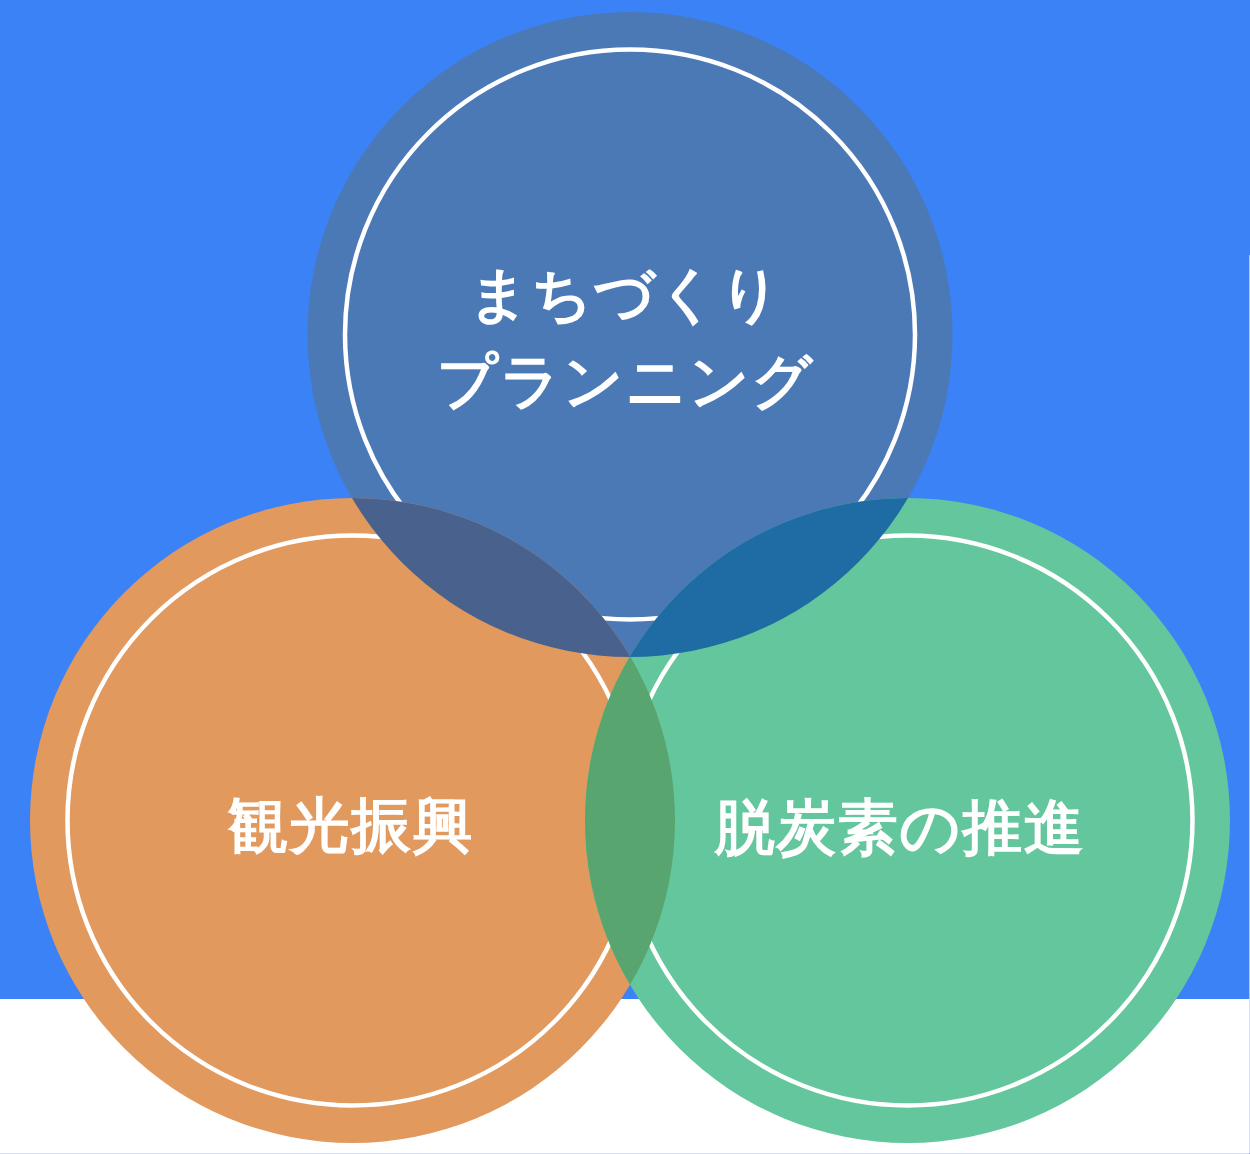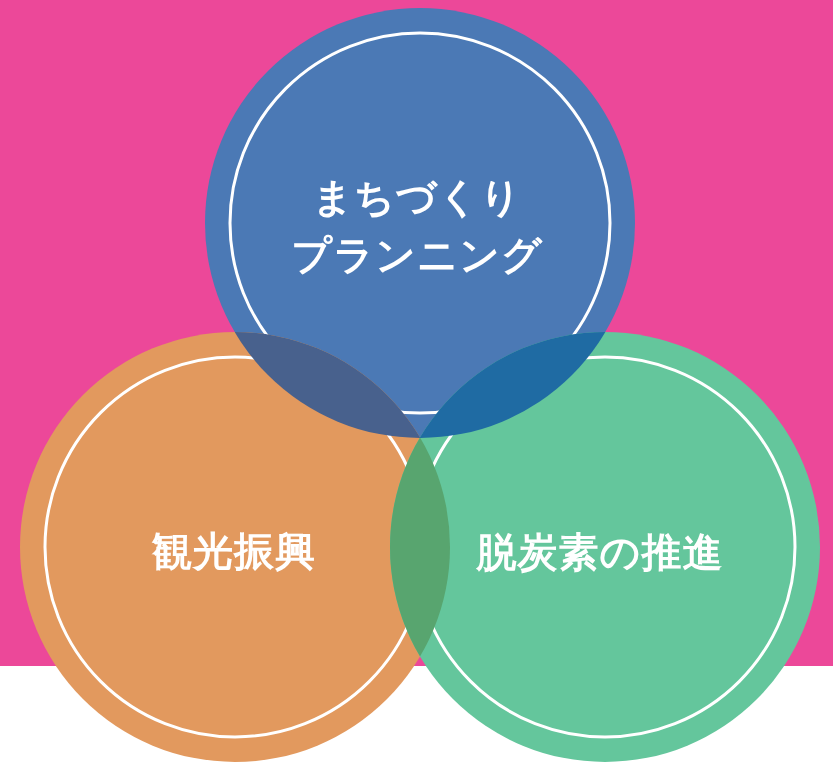--- a/index.html
+++ b/index.html
@@ -8,21 +8,21 @@
     background: #ffffff;
     width: 833px;
     height: 769px;
     overflow: hidden;
     font-family: "Liberation Sans", sans-serif;
   }
   .stage {
     position: relative;
     width: 833px;
     height: 666px;
-    background: #ec4899;
+    background: #3b82f6;
   }
   svg {
     display: block;
   }
   .venn-label {
     font-family: "Liberation Sans", sans-serif;
     font-weight: bold;
     font-size: 40px;
     letter-spacing: 1px;
   }

